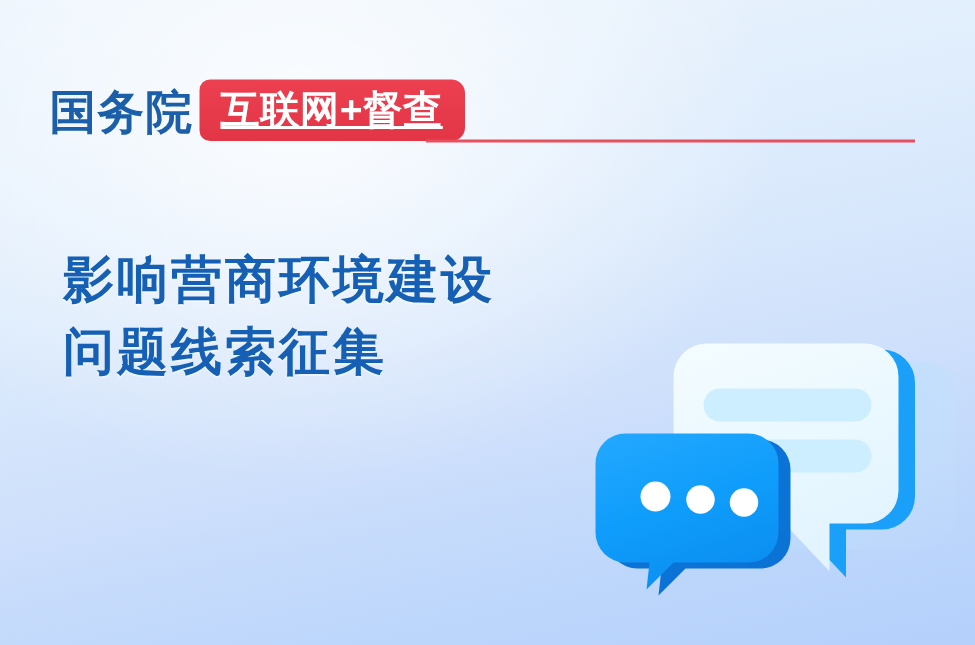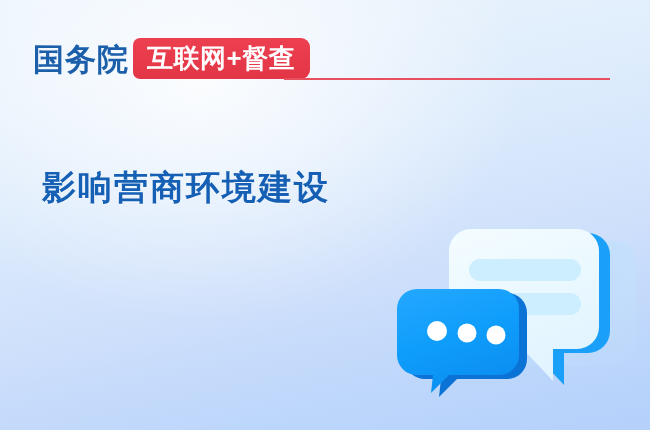--- a/index.html
+++ b/index.html
@@ -37,21 +37,21 @@
     height: 480px;
     border-radius: 50%;
     background: radial-gradient(closest-side, rgba(255,255,255,0.85), rgba(255,255,255,0));
     pointer-events: none;
   }
 
   
   .header-row {
     position: absolute;
     left: 0;
-    top: 37px;
+    top: 52px;
     width: 650px;
     height: 46px;
   }
 
   .gov-label {
     position: absolute;
     left: 33px;
     top: 0px;
     font-size: 31px;
     line-height: 46px;
@@ -69,20 +69,21 @@
     padding: 0 15px 0 14px;
     border-radius: 7px 9px 9px 7px;
     background: linear-gradient(180deg, #ec3f50 0%, #e23545 100%);
     color: #ffffff;
     font-size: 26px;
     font-weight: bold;
     line-height: 41px;
     letter-spacing: 0.5px;
     white-space: nowrap;
     box-sizing: border-box;
+    text-decoration: underline;
   }
 
   .header-rule {
     position: absolute;
     left: 284px;
     top: 41px;
     width: 326px;
     height: 1.5px;
     background: #e8505f;
   }
@@ -127,20 +128,21 @@
   <div class="header-row">
     <div class="gov-label">国务院</div>
 
     <div class="topic-badge">互联网+督查</div>
 
     <div class="header-rule"></div>
   </div>
 
   <div class="title-block">
     <div class="title-line">影响营商环境建设</div>
+    <div class="title-line">问题线索征集</div>
   </div>
 
   <div class="illustration">
     <svg viewBox="0 0 245 200" xmlns="http://www.w3.org/2000/svg">
       <defs>
         <linearGradient id="gBackFill" x1="0" y1="0" x2="0.35" y2="1">
           <stop offset="0%" stop-color="#f4fcff"></stop>
           <stop offset="55%" stop-color="#eaf8ff"></stop>
           <stop offset="100%" stop-color="#e2f4ff"></stop>
         </linearGradient>

